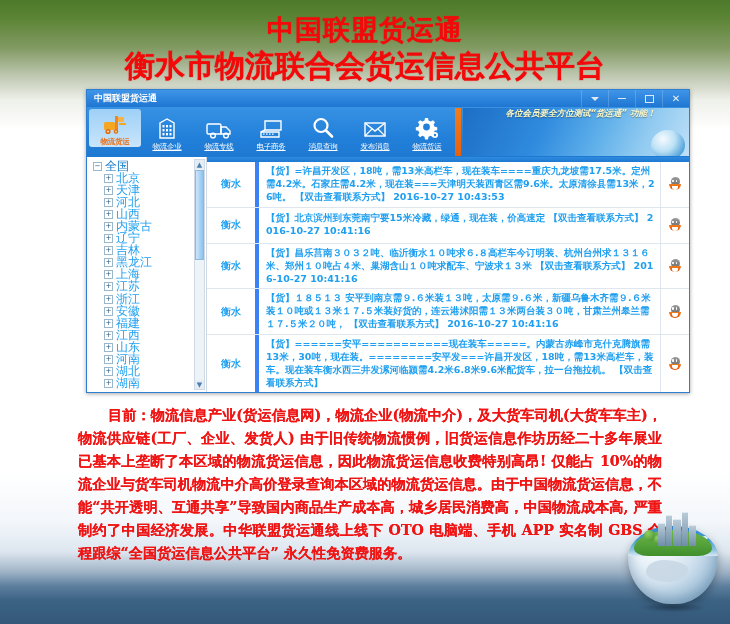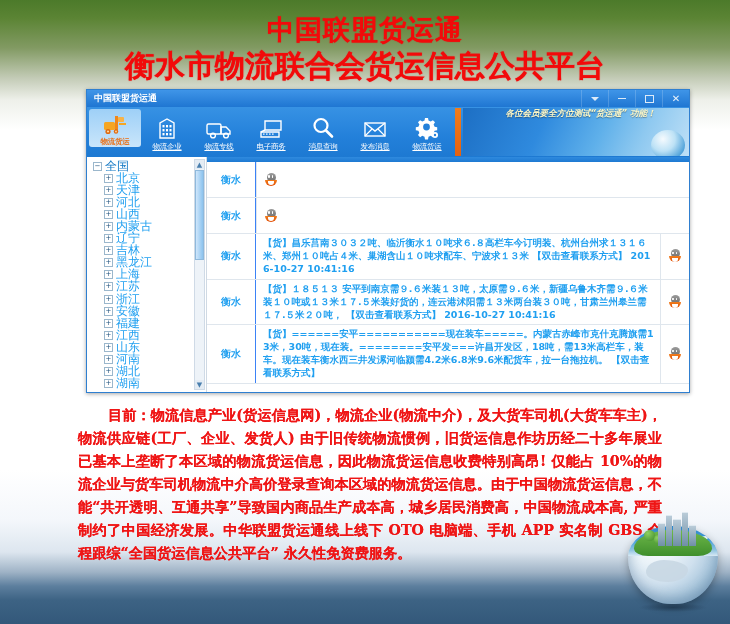--- a/index.html
+++ b/index.html
@@ -123,21 +123,21 @@
   .sb-arrow.down{bottom:0;}
 
   .content{flex:1;display:flex;flex-direction:column;overflow:hidden;background:#fff;}
   .content-head{height:5px;background:linear-gradient(to bottom,#2f8ade,#1d79d2);}
   .rows{flex:1;overflow:hidden;}
   .row{
     display:flex;border-bottom:1px solid #dfe6ed;min-height:35px;align-items:center;
   }
   .row-city{
     width:48px;flex:0 0 48px;text-align:center;font-size:10px;font-weight:bold;
-    color:#1f9ff0;border-right:1px solid #3b82f6;align-self:stretch;
+    color:#1f9ff0;border-right:4px solid #3b82f6;align-self:stretch;
     display:flex;align-items:center;justify-content:center;
   }
   .row-text{
     flex:1;padding:3px 5px 3px 7px;font-size:9.5px;line-height:1.36;
     color:#1f9ff0;font-weight:bold;word-break:break-all;
   }
   .row-qq{
     width:28px;flex:0 0 28px;border-left:1px solid #dfe6ed;align-self:stretch;
     display:flex;align-items:center;justify-content:center;
   }
@@ -439,32 +439,34 @@
         <div class="sb-thumb"></div>
         <div class="sb-arrow down">▼</div>
       </div>
     </div>
 
     <div class="content">
       <div class="content-head"></div>
       <div class="rows" id="list-rows">
           <div class="row">
             <div class="row-city">衡水</div>
+            <div class="row-text">【货】=许昌开发区，18吨，需13米高栏车，现在装车====重庆九龙坡需17.5米。定州需4.2米。石家庄需4.2米，现在装===天津明天装西青区需9.6米。太原清徐县需13米，26吨。 【双击查看联系方式】 2016-10-27 10:43:53</div>
             <div class="row-qq">
               <span class="qq-icon">
                 <span class="head"></span>
                 <span class="eye l"></span>
                 <span class="eye r"></span>
                 <span class="body"></span>
                 <span class="belly"></span>
               </span>
             </div>
           </div>
           <div class="row">
             <div class="row-city">衡水</div>
+            <div class="row-text">【货】北京滨州到东莞南宁要15米冷藏，绿通，现在装，价高速定 【双击查看联系方式】 2016-10-27 10:41:16</div>
             <div class="row-qq">
               <span class="qq-icon">
                 <span class="head"></span>
                 <span class="eye l"></span>
                 <span class="eye r"></span>
                 <span class="body"></span>
                 <span class="belly"></span>
               </span>
             </div>
           </div>

